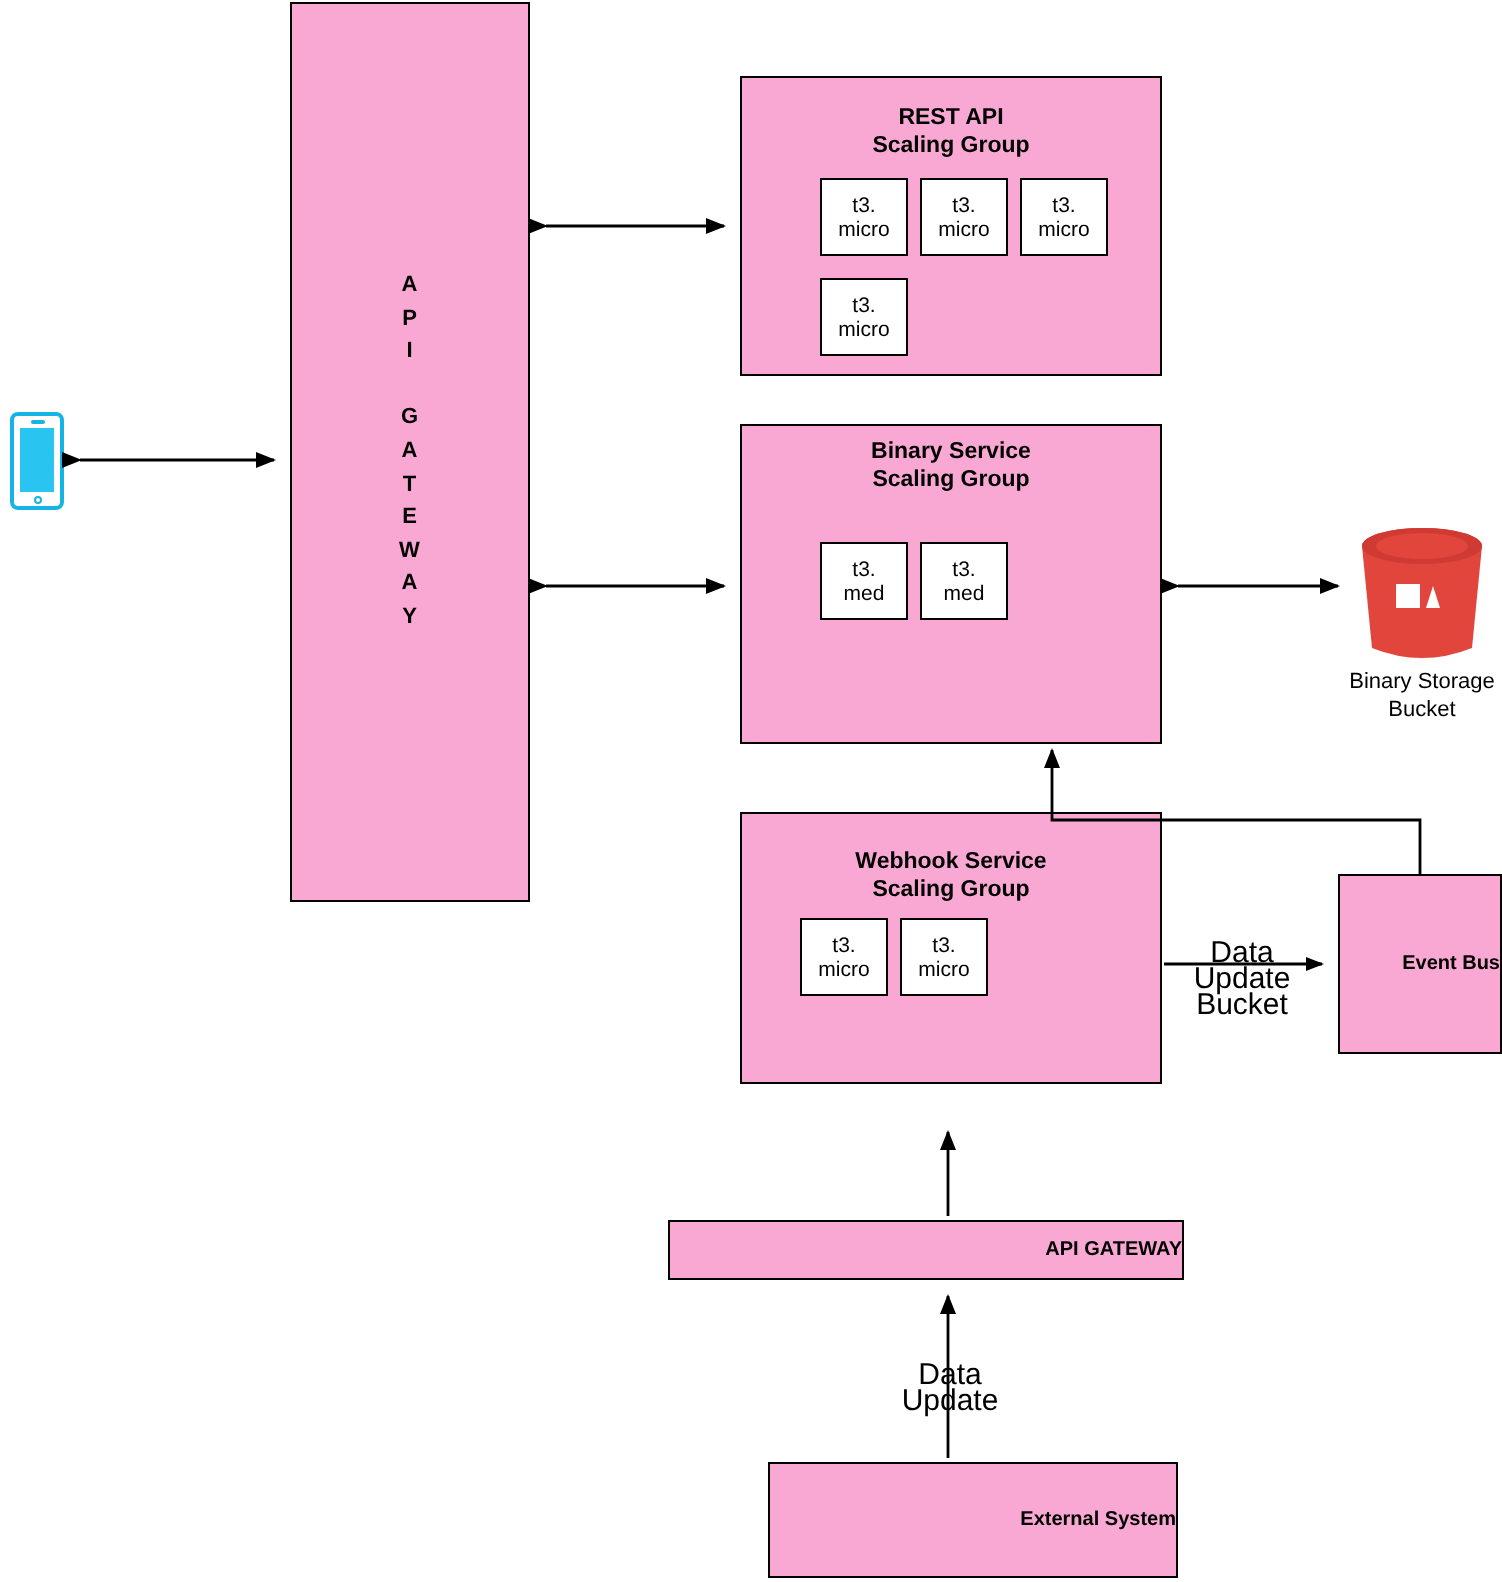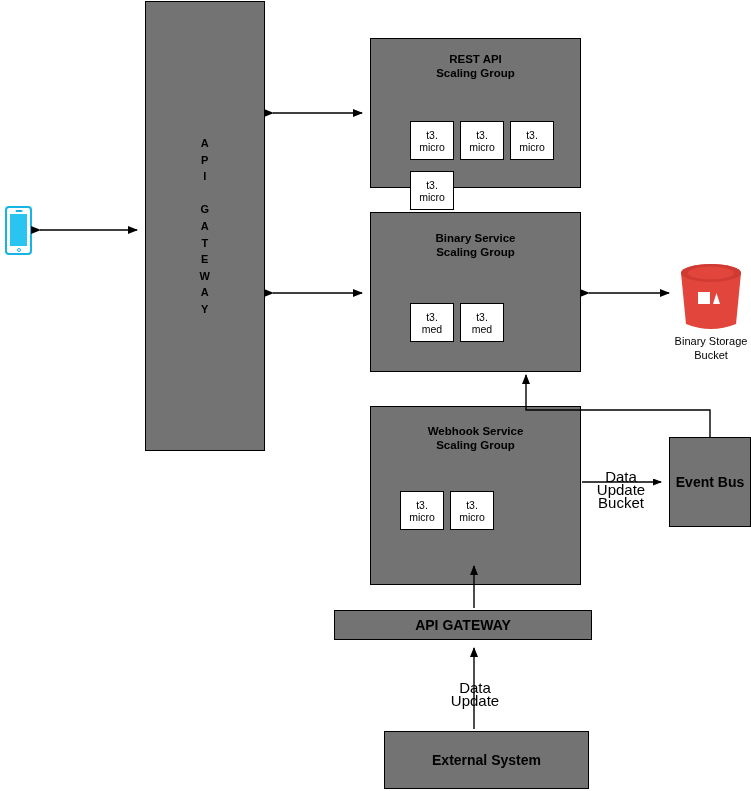--- a/index.html
+++ b/index.html
@@ -14,21 +14,21 @@
   #canvas {
     position: relative;
     width: 751px;
     height: 791px;
     overflow: hidden;
     background: #ffffff;
   }
   .box {
     position: absolute;
     border: 1px solid #000000;
-    background: #737373;
+    background: #f9a8d4;
     box-sizing: border-box;
   }
   .grp-title {
     position: absolute;
     width: 100%;
     text-align: center;
     font-size: 11.5px;
     font-weight: bold;
     line-height: 14px;
     left: 0;
@@ -38,21 +38,20 @@
     border: 1px solid #000000;
     background: #ffffff;
     box-sizing: border-box;
     font-size: 10.5px;
     line-height: 12px;
     text-align: center;
     display: flex;
     flex-direction: column;
     justify-content: center;
     align-items: center;
-    margin-top: 32px;
   }
   .inst span { display: block; }
   .gw-vert {
     position: absolute;
     left: 0;
     width: 100%;
     top: 50%;
     transform: translateY(-50%);
     text-align: center;
     font-size: 11px;
@@ -65,22 +64,22 @@
     font-size: 15px;
     line-height: 13px;
     text-align: center;
   }
   .boxlbl {
     position: absolute;
     left: 0;
     width: 100%;
     top: 50%;
     transform: translateY(-50%);
-    text-align: center;
-    font-size: 14px;
+    text-align: right;
+    font-size: 10px;
     font-weight: bold;
   }
   svg.arrows {
     position: absolute;
     left: 0;
     top: 0;
     width: 751px;
     height: 791px;
     pointer-events: none;
   }
@@ -175,35 +174,35 @@
       <span>t3.</span>
       <span>micro</span>
     </div>
     <div class="inst" style="left:39px; top:100px; width:44px; height:39px;">
       <span>t3.</span>
       <span>micro</span>
     </div>
   </div>
 
   <div class="box" style="left:370px; top:212px; width:211px; height:160px;">
-    <div class="grp-title" style="top:18px;">
+    <div class="grp-title" style="top:6px;">
       <div>Binary Service</div>
       <div>Scaling Group</div>
     </div>
     <div class="inst" style="left:39px; top:58px; width:44px; height:39px;">
       <span>t3.</span>
       <span>med</span>
     </div>
     <div class="inst" style="left:89px; top:58px; width:44px; height:39px;">
       <span>t3.</span>
       <span>med</span>
     </div>
   </div>
 
-  <div class="box" style="left:370px; top:406px; width:211px; height:179px;">
+  <div class="box" style="left:370px; top:406px; width:211px; height:136px;">
     <div class="grp-title" style="top:17px;">
       <div>Webhook Service</div>
       <div>Scaling Group</div>
     </div>
     <div class="inst" style="left:29px; top:52px; width:44px; height:39px;">
       <span>t3.</span>
       <span>micro</span>
     </div>
     <div class="inst" style="left:79px; top:52px; width:44px; height:39px;">
       <span>t3.</span>

